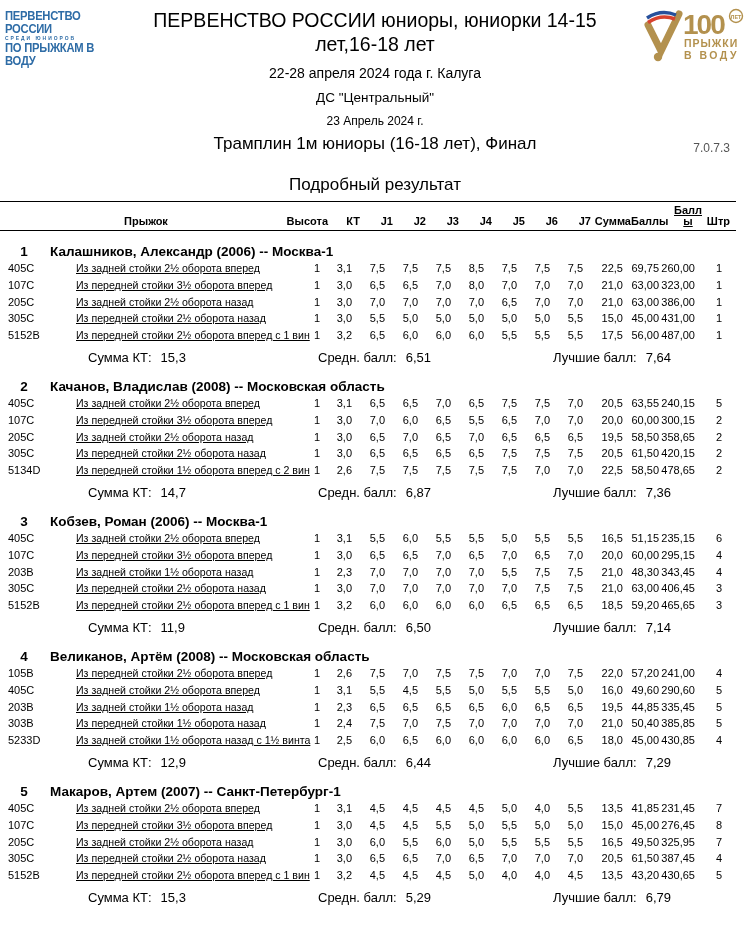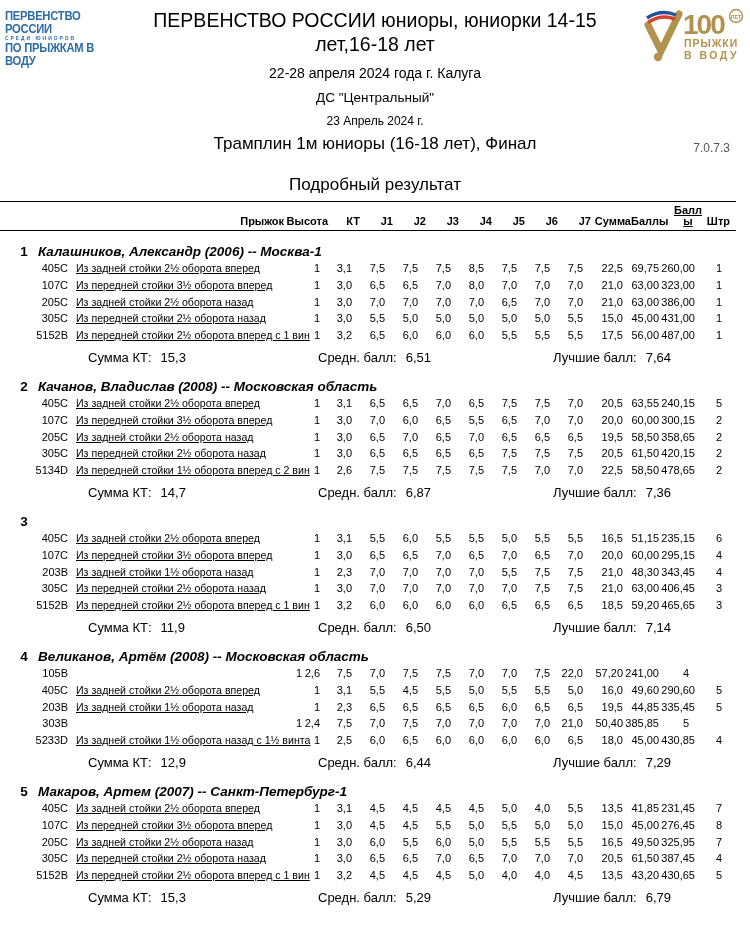--- a/index.html
+++ b/index.html
@@ -22,33 +22,33 @@
   .logo-left .l2{font-size:5.5px;letter-spacing:2.2px;}
   
   .logo-right{position:absolute;top:5px;left:642px;width:102px;height:58px;}
   
   .thead{display:grid;margin-top:6px;
          grid-template-columns:276px 44px 32px repeat(7,33px) 40px 36px 36px 33px;
          align-items:end;font-size:11px;font-weight:bold;
          border-top:1.5px solid #000;border-bottom:1.5px solid #000;
          padding:3px 0 3px 8px;width:728px;}
   .thead .cell{text-align:right;}
-  .thead .c-dive{text-align:right;}
+  .thead .c-dive{text-align:center;}
   .thead .c-tot span{display:inline-block;width:30px;text-align:center;word-break:break-all;line-height:11px;text-decoration:underline;}
   .thead .c-pen{padding-right:6px;}
   
   .athlete-block{margin-top:12px;}
   .athlete-header{font-size:13.5px;font-weight:bold;line-height:17px;display:flex;}
   .athlete-rank{width:28px;text-align:center;margin-left:10px;}
-  .athlete-name{margin-left:0;font-style:italic;}
+  .athlete-name{margin-left:12px;}
   .dive-row{display:grid;margin-left:8px;
             grid-template-columns:60px 234px 18px 32px repeat(7,33px) 40px 36px 36px 33px;
             font-size:11px;line-height:16.8px;}
   .dive-row:first-of-type{margin-top:7px;}
-  .dive-code{text-align:right;}
+  .dive-code{}
   .dive-desc{padding-left:8px;font-size:10.6px;white-space:nowrap;overflow:visible;text-decoration:underline;}
   .num{text-align:right;}
   .pen{padding-right:6px;}
   .summary{position:relative;height:17px;margin-top:5px;font-size:13px;line-height:17px;}
   .sg{position:absolute;white-space:nowrap;}
   .sg .val{margin-left:9px;}
   .sg1{left:88px;} .sg2{left:318px;} .sg3{left:553px;}
 </style>
 </head>
 <body>
@@ -288,20 +288,21 @@
       </div>
       <div class="summary">
         <span class="sg sg1"><span class="lbl">Сумма КТ:</span><span class="val">14,7</span></span>
         <span class="sg sg2"><span class="lbl">Средн. балл:</span><span class="val">6,87</span></span>
         <span class="sg sg3"><span class="lbl">Лучшие балл:</span><span class="val">7,36</span></span>
       </div>
     </section>
     <section class="athlete-block">
       <div class="athlete-header">
         <span class="athlete-rank">3</span>
+        <span class="athlete-name">Кобзев, Роман (2006) -- Москва-1</span>
       </div>
       <div class="dive-row">
         <span class="dive-code">405C</span>
         <span class="dive-desc">Из задней стойки 2½ оборота вперед</span>
         <span class="num">1</span>
         <span class="num">3,1</span>
         <span class="num">5,5</span>
         <span class="num">6,0</span>
         <span class="num">5,5</span>
         <span class="num">5,5</span>
@@ -387,20 +388,21 @@
         <span class="sg sg3"><span class="lbl">Лучшие балл:</span><span class="val">7,14</span></span>
       </div>
     </section>
     <section class="athlete-block">
       <div class="athlete-header">
         <span class="athlete-rank">4</span>
         <span class="athlete-name">Великанов, Артём (2008) -- Московская область</span>
       </div>
       <div class="dive-row">
         <span class="dive-code">105B</span>
+        <span class="dive-desc">Из передней стойки 2½ оборота вперед</span>
         <span class="num">1</span>
         <span class="num">2,6</span>
         <span class="num">7,5</span>
         <span class="num">7,0</span>
         <span class="num">7,5</span>
         <span class="num">7,5</span>
         <span class="num">7,0</span>
         <span class="num">7,0</span>
         <span class="num">7,5</span>
         <span class="num">22,0</span>
@@ -437,20 +439,21 @@
         <span class="num">6,0</span>
         <span class="num">6,5</span>
         <span class="num">6,5</span>
         <span class="num">19,5</span>
         <span class="num">44,85</span>
         <span class="num">335,45</span>
         <span class="num pen">5</span>
       </div>
       <div class="dive-row">
         <span class="dive-code">303B</span>
+        <span class="dive-desc">Из передней стойки 1½ оборота назад</span>
         <span class="num">1</span>
         <span class="num">2,4</span>
         <span class="num">7,5</span>
         <span class="num">7,0</span>
         <span class="num">7,5</span>
         <span class="num">7,0</span>
         <span class="num">7,0</span>
         <span class="num">7,0</span>
         <span class="num">7,0</span>
         <span class="num">21,0</span>

